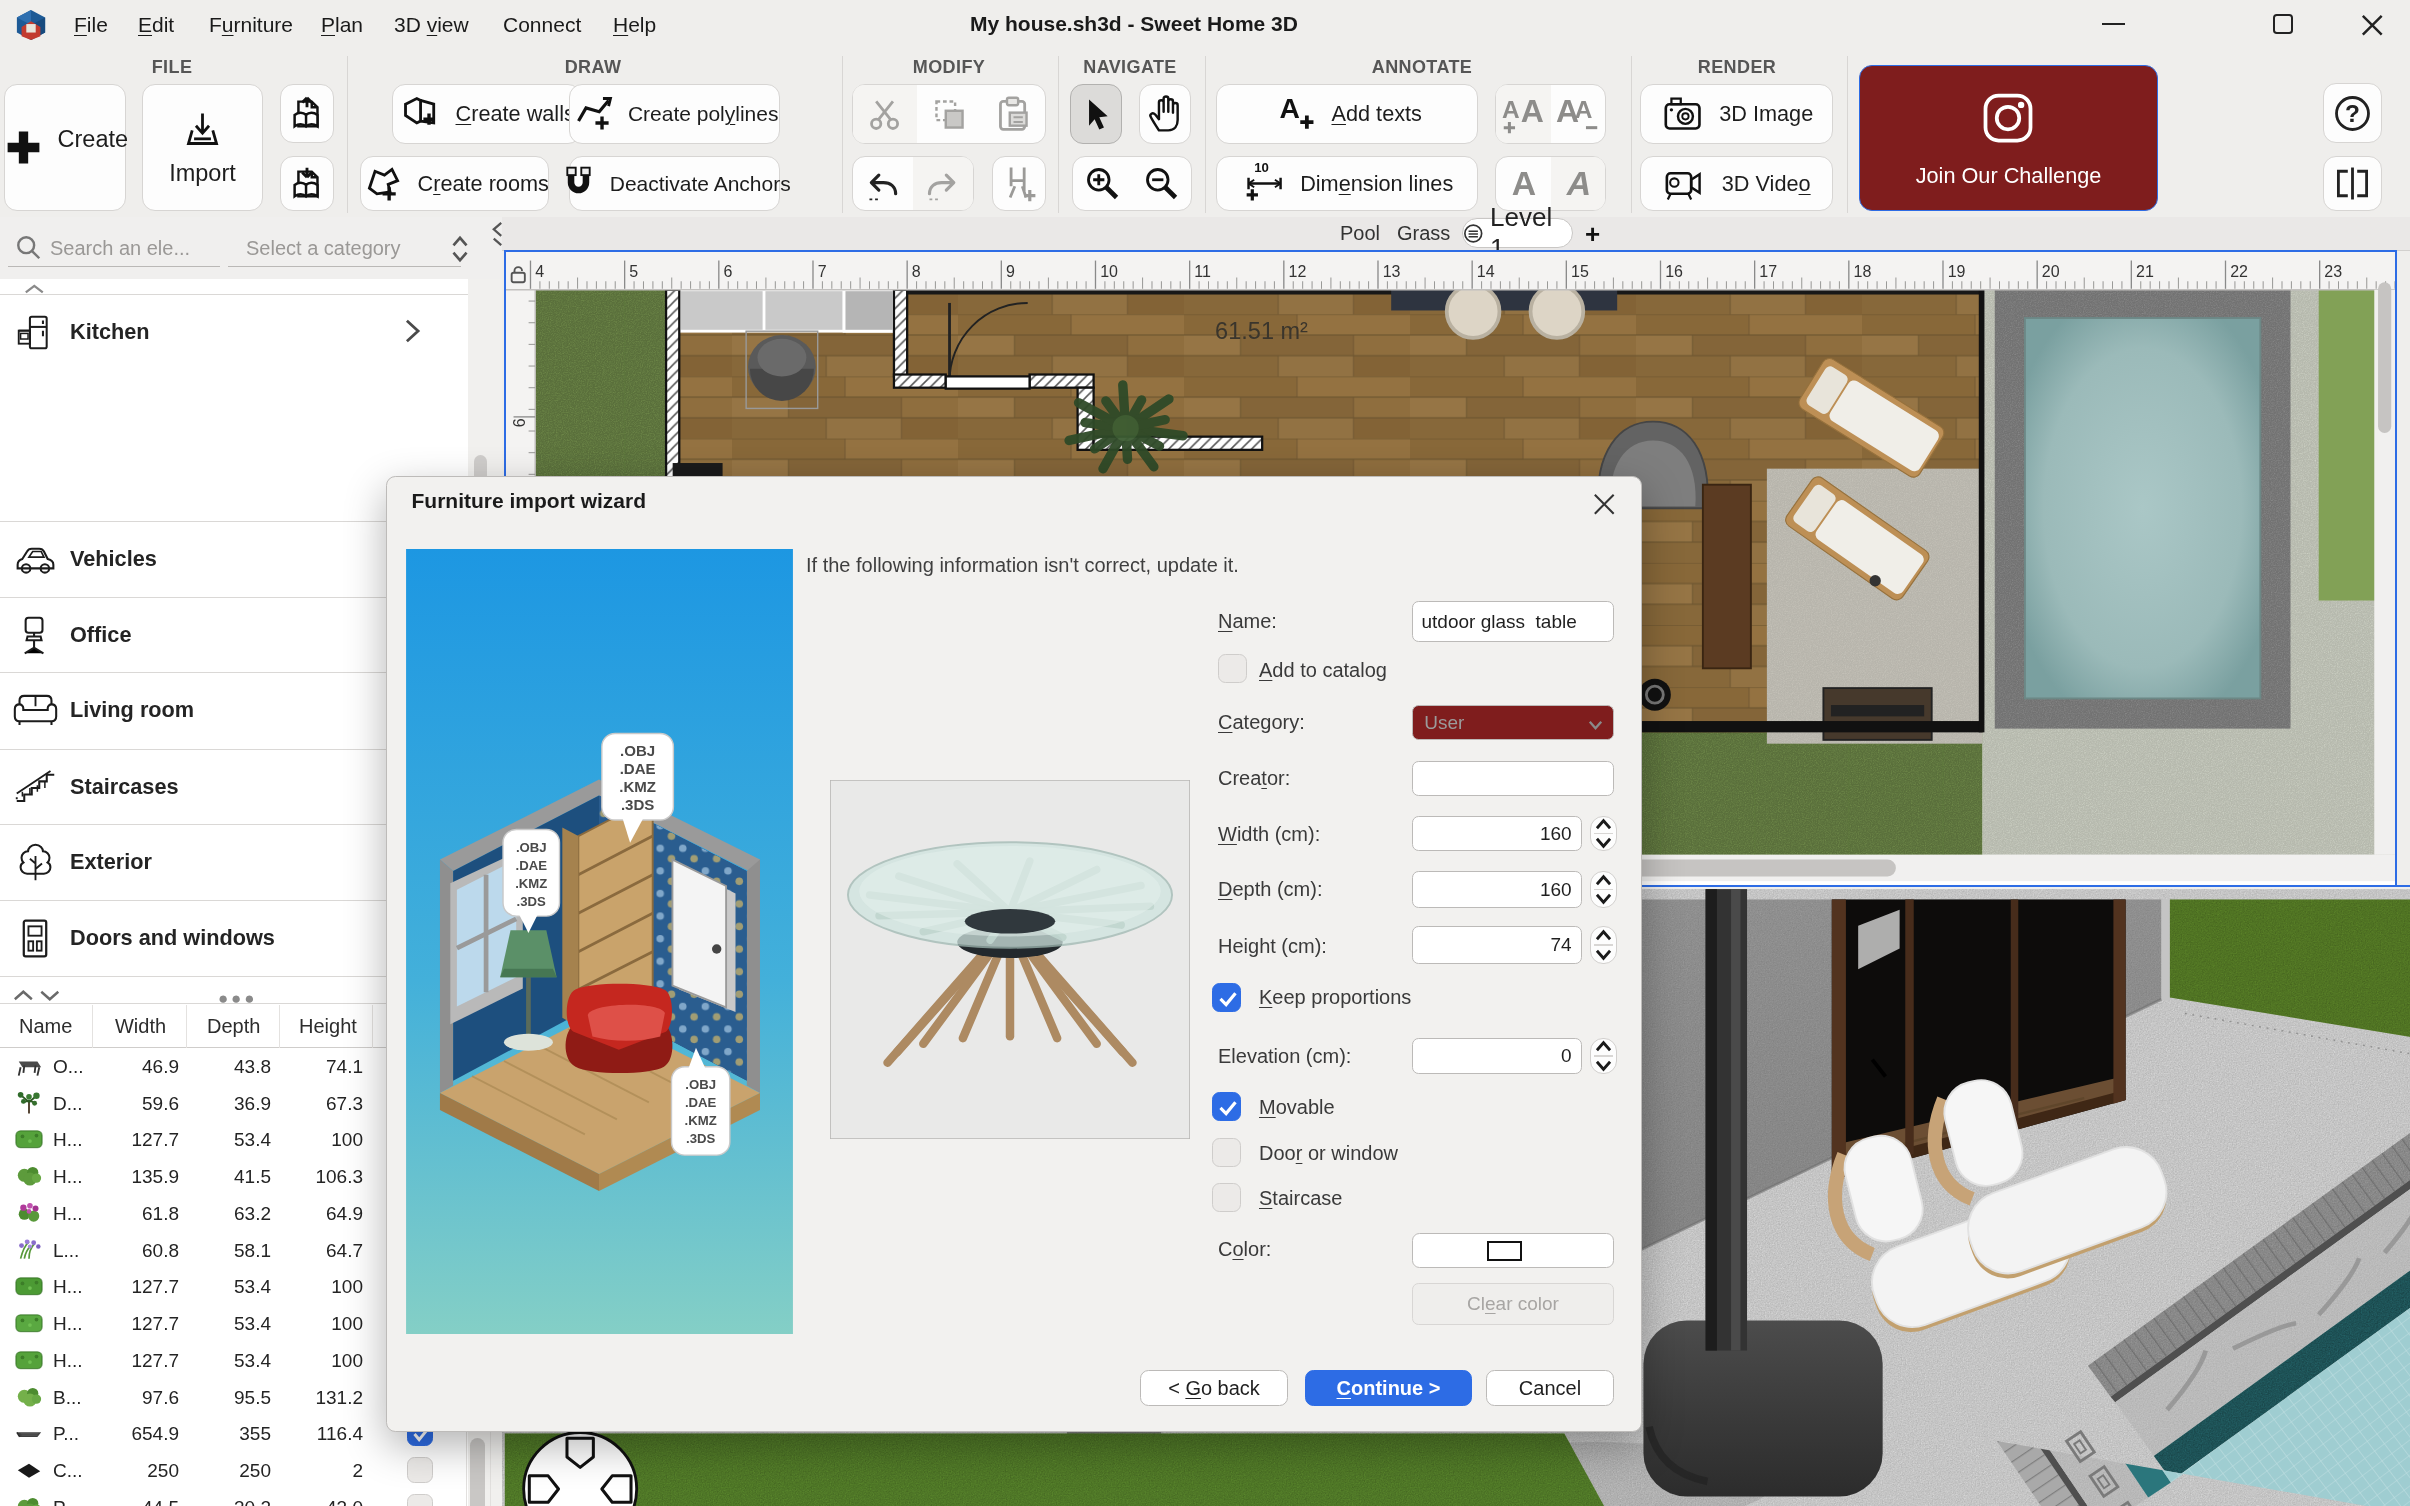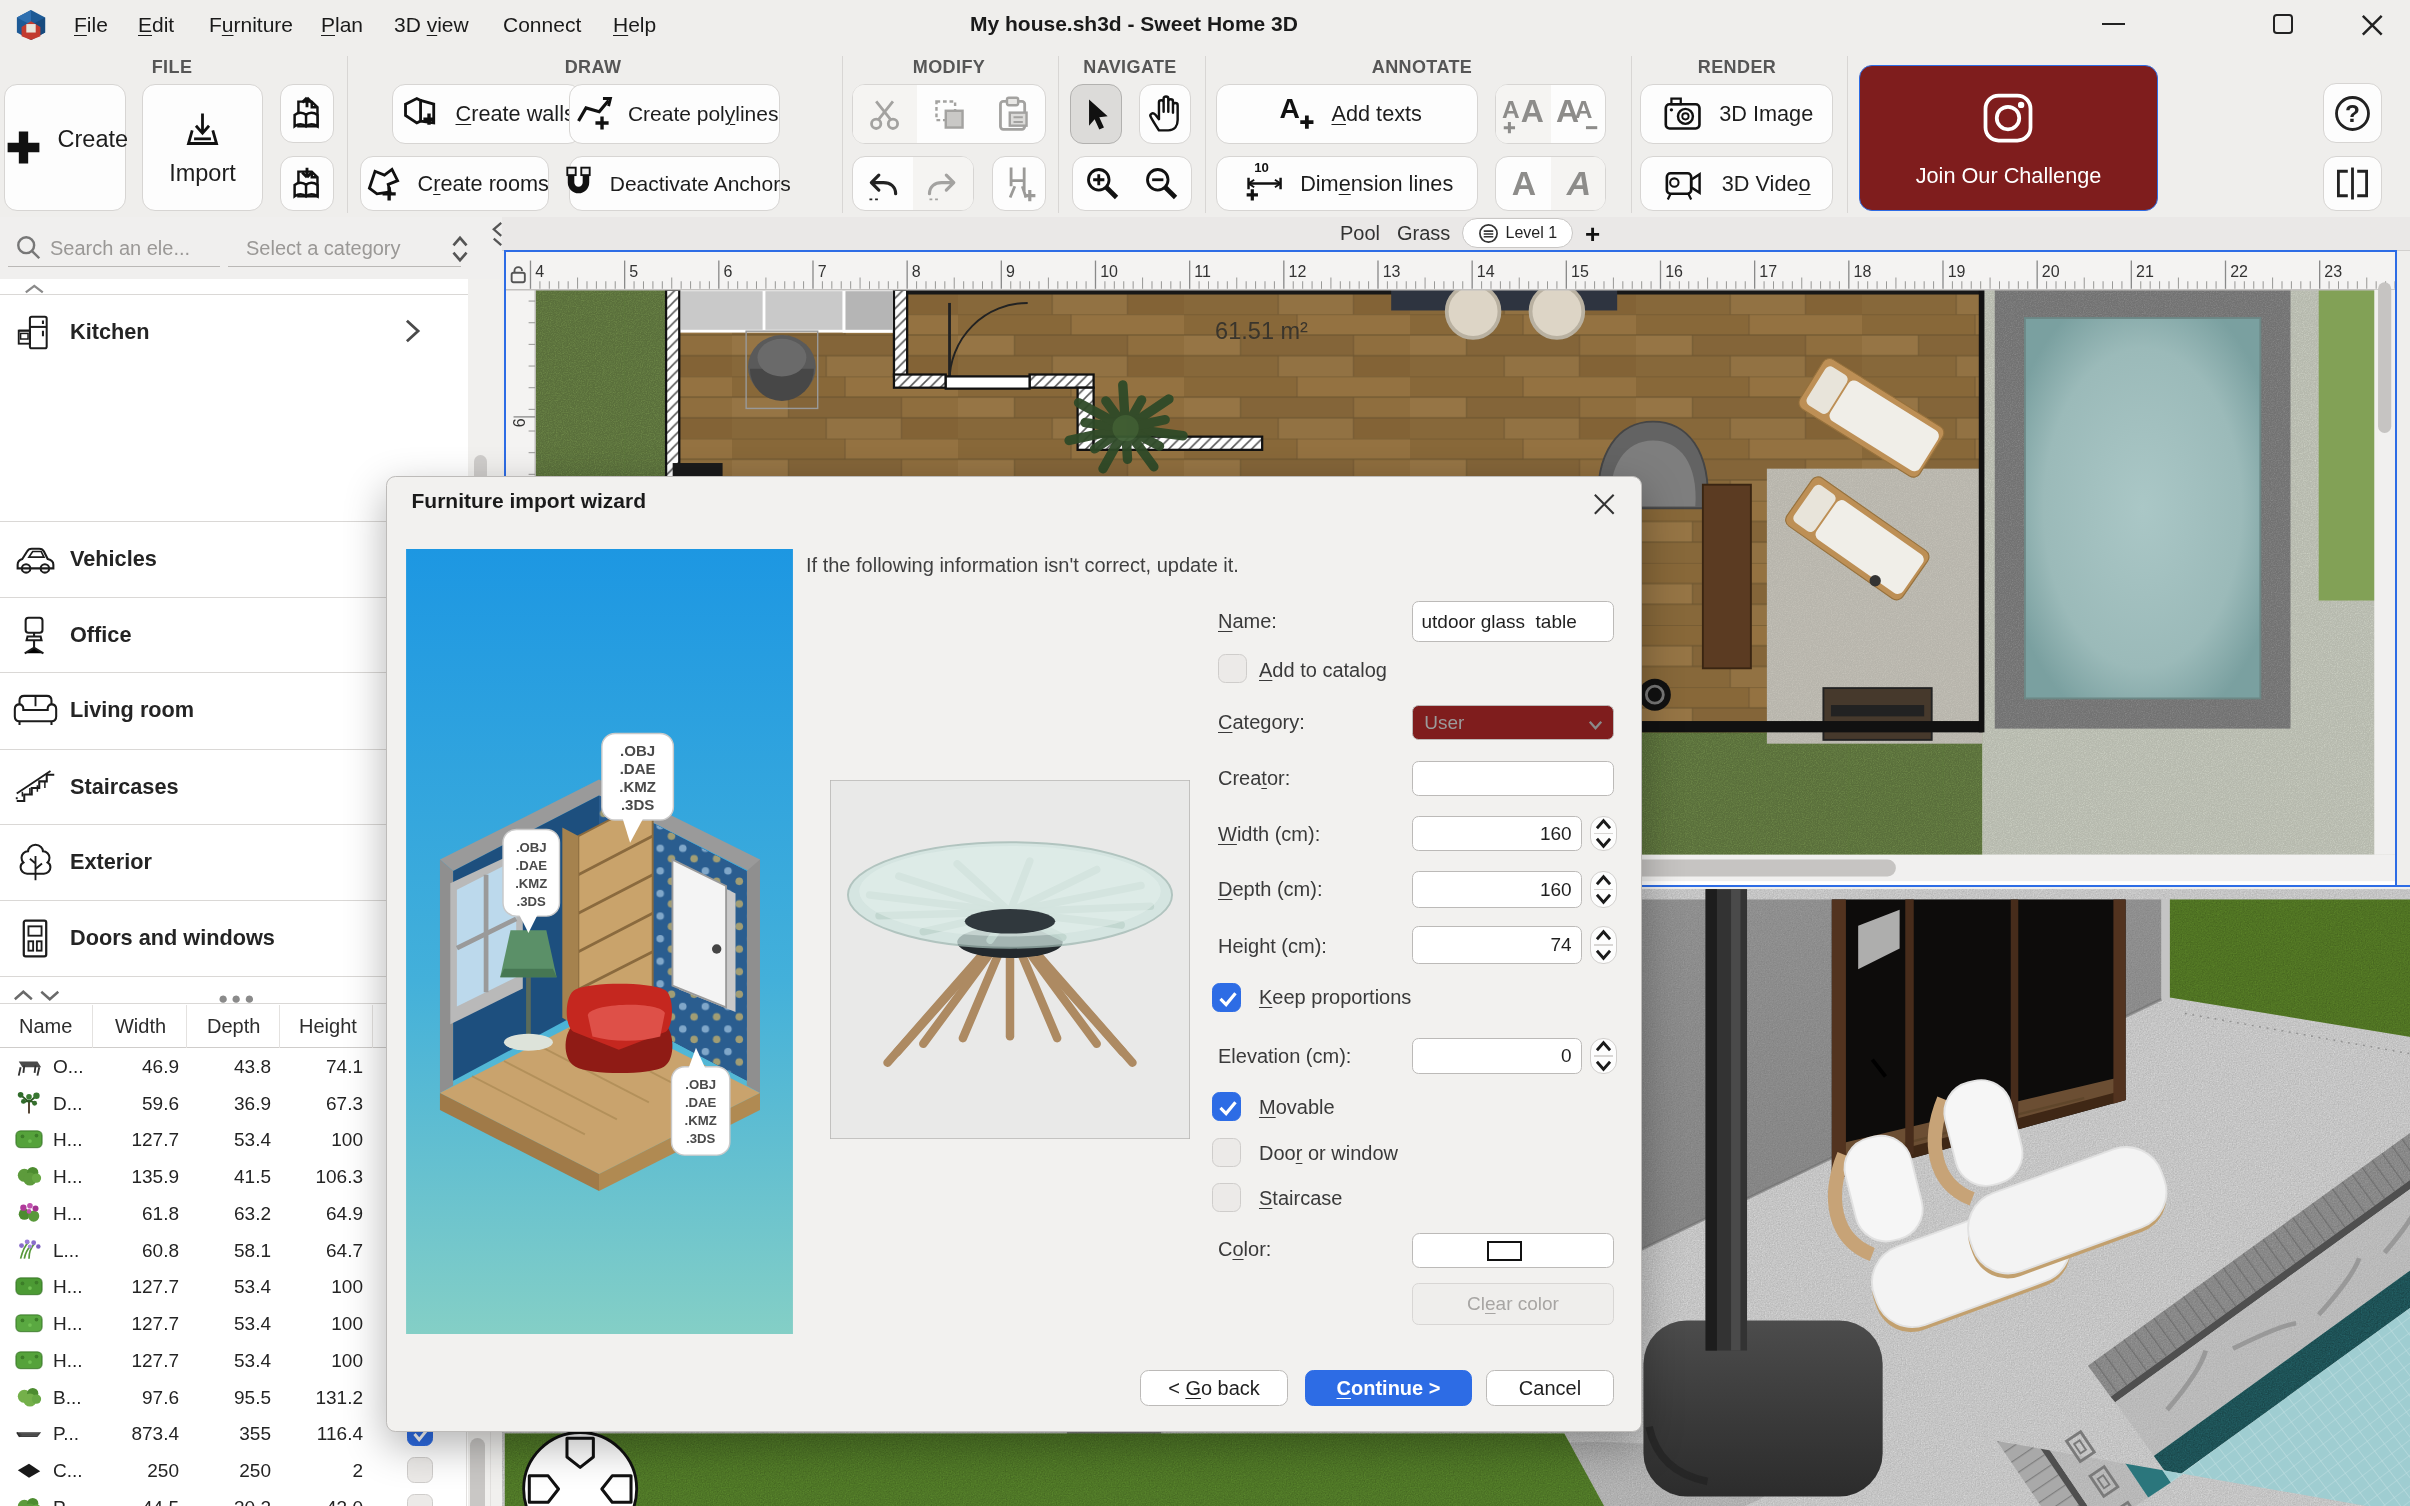--- a/index.html
+++ b/index.html
@@ -571,21 +571,21 @@
           <path d="M7 14l5 6 9-11" stroke="#fff" stroke-width="3.2" fill="none"></path>
         </svg></div>
     </div>
 <div class="trow" style="top:1415px">
       <span style="left:15px;top:5.6px"><svg style="" width="28" height="24.5" viewBox="0 0 30 26">
           <path d="M2 12h26l-4 5H5z" fill="#3f3f3f"></path>
           <path d="M2 12l3 5" stroke="#2a2a2a" stroke-width="1.6"></path>
           <path d="M6 13.5h19M7 15h17" stroke="#5a5a5a" stroke-width="1"></path>
         </svg></span>
       <span style="left:53px">P...</span>
-<span class="num" style="left:94px;width:85px">873.4</span>
+<span class="num" style="left:94px;width:85px">654.9</span>
       <span class="num" style="left:188px;width:83px">355</span>
       <span class="num" style="left:273px;width:90px">116.4</span>
       <div class="chk on" style="left:407px;top:4.7px;width:26px;height:26px"><svg style="" width="26" height="26" viewBox="0 0 28 28">
           <path d="M7 14l5 6 9-11" stroke="#fff" stroke-width="3.2" fill="none"></path>
         </svg></div>
     </div>
 <div class="trow" style="top:1452px">
       <span style="left:15px;top:5.6px"><svg style="" width="28" height="24.5" viewBox="0 0 30 26">
           <path d="M3 13l12-7 12 8-12 7z" fill="#191919"></path>
         </svg></span>
@@ -611,21 +611,21 @@
 <div class="abs" style="left:466px;top:1337px;width:1.4px;height:169px;background:#e2e0de"></div>
 <div class="abs" style="left:490px;top:1337px;width:1.4px;height:169px;background:#e2e0de"></div>
 <div class="abs" style="left:470px;top:1438px;width:15px;height:75px;background:#c9c7c5;border-radius:7.5px"></div>
 <div class="abs" style="left:502px;top:217px;width:1909px;height:34px;background:#eae8e7;border-bottom:0.9px solid #d2d0ce"></div>
 <div class="abs" style="left:489px;top:220px"><svg style="" width="17" height="28" viewBox="0 0 18 30">
         <path d="M13 3 5 10l8 7" fill="none" stroke="#555" stroke-width="2.4"></path>
         <path d="M5 20l8 7" fill="none" stroke="#555" stroke-width="2.4"></path>
       </svg></div>
 <div class="abs" style="left:1340px;top:222px;font-size:20px;color:#333">Pool</div>
 <div class="abs" style="left:1397px;top:222px;font-size:20px;color:#333">Grass</div>
-<div class="abs" style="left:1462px;top:218px;width:111px;height:30px;background:#fff;border:1.4px solid #c9c7c5;border-radius:15px;display:flex;align-items:center;justify-content:center;gap:6.6px;font-size:16px;color:#222"><svg style="" width="21" height="21" viewBox="0 0 22 22">
+<div class="abs" style="left:1462px;top:218px;width:111px;height:30px;background:#fff;border:1.4px solid #c9c7c5;border-radius:15px;display:flex;align-items:center;justify-content:center;gap:6.6px;font-size:26px;color:#222"><svg style="" width="21" height="21" viewBox="0 0 22 22">
         <circle cx="11" cy="11" r="9" fill="none" stroke="#333" stroke-width="1.8"></circle>
         <path d="M6 8.5h10M6 11.5h10M6 14.5h10" stroke="#333" stroke-width="1.6"></path>
       </svg>Level 1</div>
 <div class="abs" style="left:1585px;top:219px;font-size:26px;font-weight:bold;color:#111">+</div>
 <div class="abs" style="left:506px;top:252px;width:1889px;height:633px;outline:2.4px solid #2d6ce5;outline-offset:0px"><svg style="" width="1889" height="633" viewBox="0 0 2006 672">
         <defs>
 <pattern id="wood" width="240" height="66" patternUnits="userSpaceOnUse">
  <rect width="240" height="66" fill="#8e6d3e"></rect>
  <rect x="0" y="0" width="120" height="22" fill="#886839"></rect>
             <rect x="120" y="0" width="120" height="22" fill="#947241"></rect>

